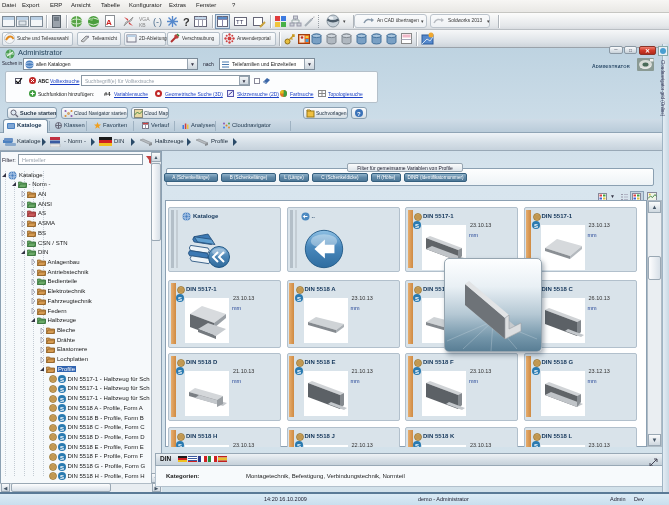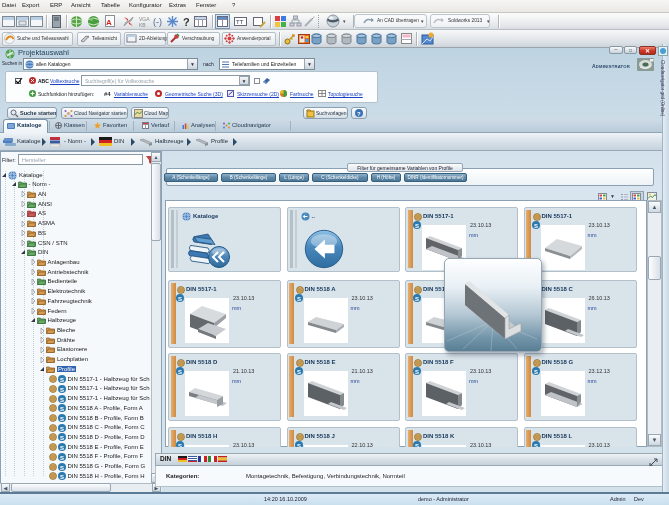--- a/index.html
+++ b/index.html
@@ -304,21 +304,21 @@
     </svg>
   </div>
 <div class="abs" style="left:0px;top:48px;width:669px;height:457px;background:linear-gradient(#bed3e1,#d8e5ee 30%,#d2e1ea);"></div>
 <div class="ico" style="left:5px;top:49px;width:10px;height:10px;">
     <svg width="10" height="10">
       <circle cx="5" cy="5" r="4.5" fill="#4a9e52"></circle>
       <path d="M1 5 h8 M5 1 v8" stroke="#cde8cf"></path>
       <path d="M2 7 l6 -4" stroke="#e8f2e8" stroke-width="1.5"></path>
     </svg>
   </div>
-<span class="abs" style="left:18px;top:48px;font-size:7.5px;color:#27455e;">Projektauswahl</span>
+<span class="abs" style="left:18px;top:48px;font-size:7.5px;color:#27455e;">Administrator</span>
 <div class="abs" style="left:609px;top:46px;width:14px;height:8px;background:linear-gradient(#fafbfc,#c8d2da);border:1px solid #8a98a4;border-radius:2px;text-align:center;font-size:6px;line-height:5px;color:#445;">–</div>
 <div class="abs" style="left:624px;top:46px;width:13px;height:8px;background:linear-gradient(#fafbfc,#c8d2da);border:1px solid #8a98a4;border-radius:2px;text-align:center;font-size:5px;line-height:7px;color:#445;">□</div>
 <div class="abs" style="left:639px;top:46px;width:17px;height:9px;background:linear-gradient(#f08070,#d03a28 50%,#b02a1a);border:1px solid #8a3428;border-radius:2px;text-align:center;font-size:6px;line-height:8px;color:#fff;font-weight:bold;">✕</div>
 <span class="abs" style="left:592px;top:63px;font-size:5px;font-weight:bold;color:#2a4a68;letter-spacing:0.2px;">A<span style="font-size:4.2px;">DMINISTRATOR</span></span>
 <div class="ico" style="left:637px;top:58px;width:17px;height:13px;">
     <svg width="17" height="13">
       <rect width="17" height="13" fill="#8a9a94" rx="1"></rect>
       <ellipse cx="8.5" cy="6.5" rx="6.5" ry="4.5" fill="#d8dcd8"></ellipse>
       <ellipse cx="8.5" cy="6.5" rx="3" ry="2" fill="#4a6a58"></ellipse>
       <path d="M3 9 q6 3 11 -1" stroke="#eee" fill="none"></path>

